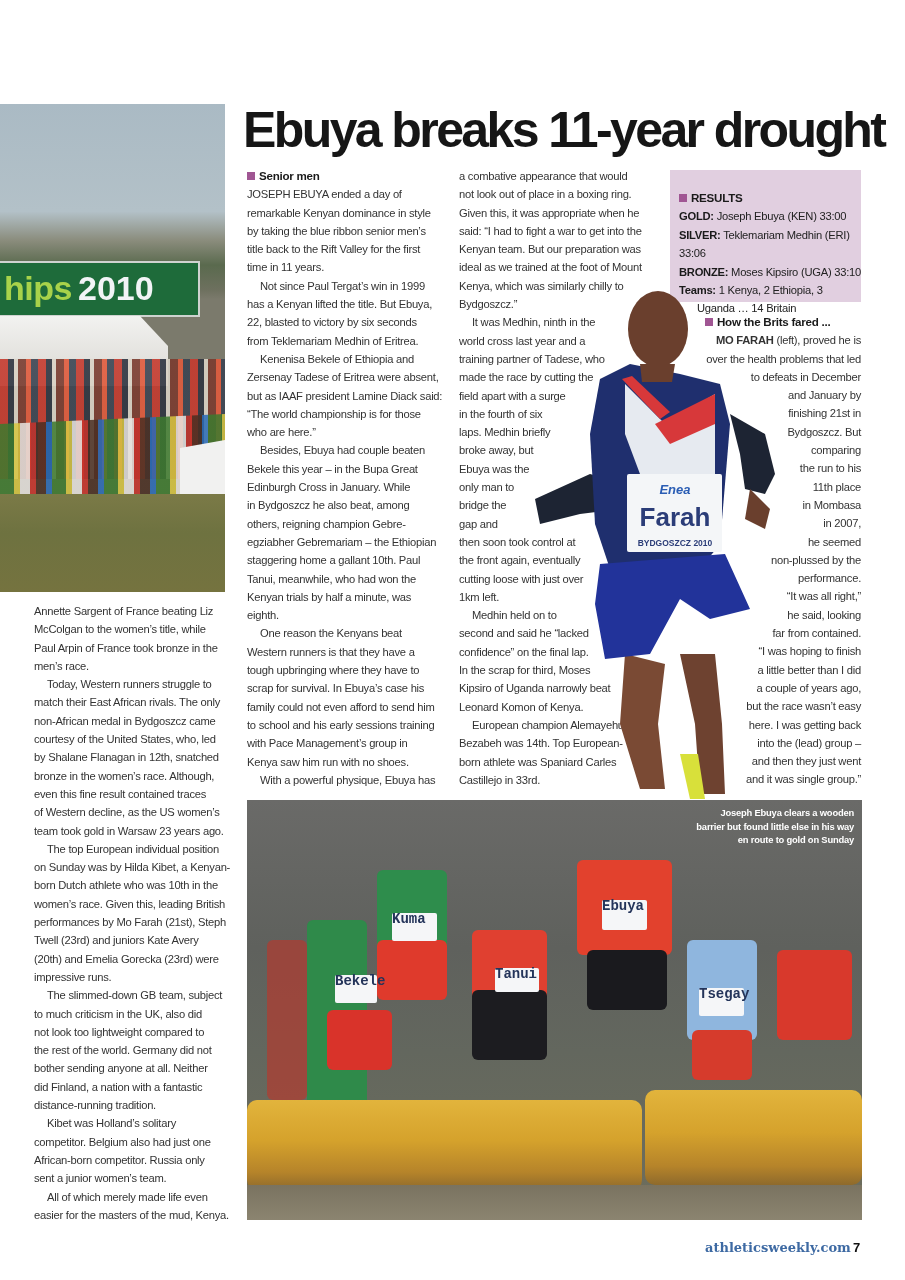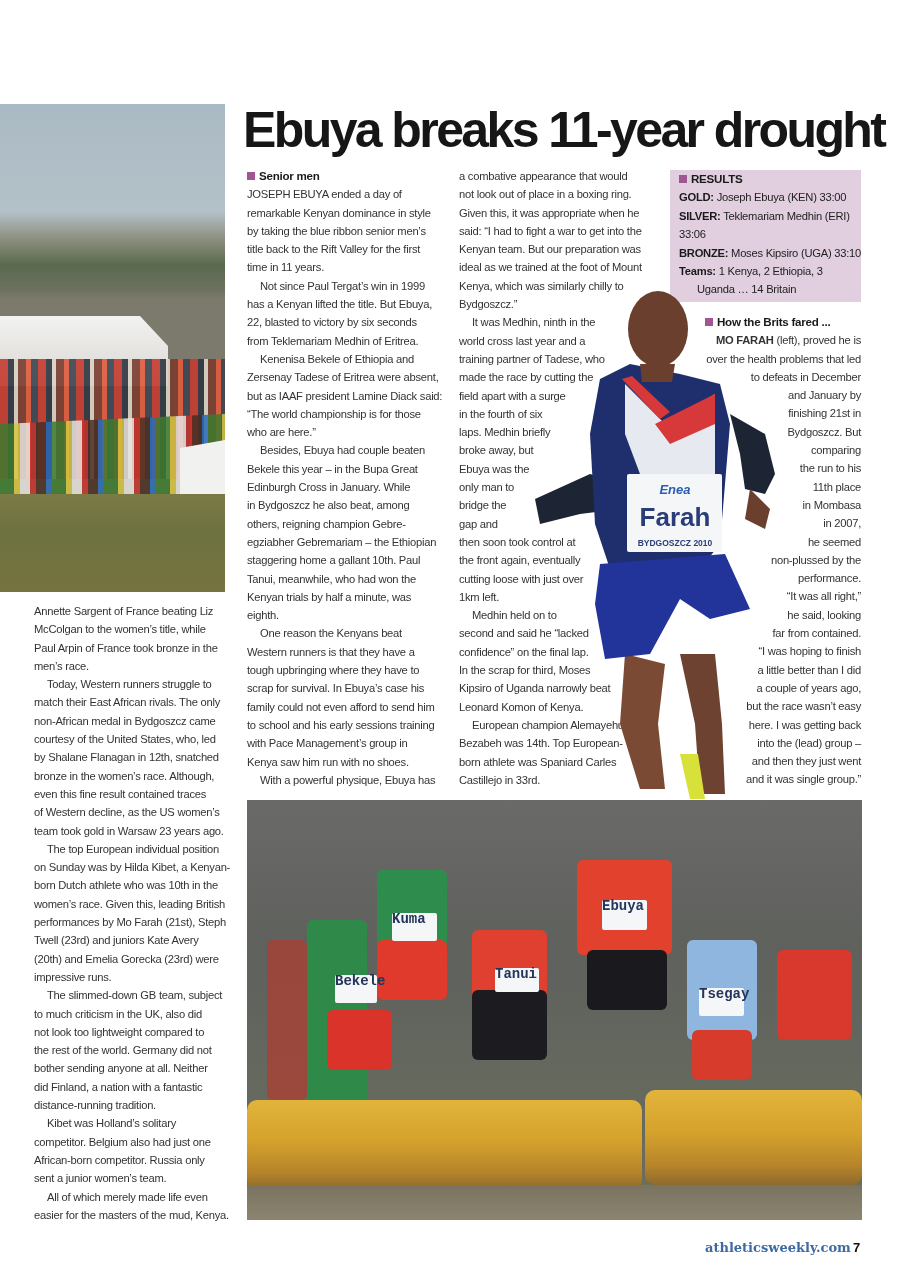--- a/index.html
+++ b/index.html
@@ -30,33 +30,37 @@
 
   .photo-bottom { left:247px; top:800px; width:615px; height:420px; overflow:hidden;
       background:linear-gradient(180deg,#6a6a68 0%,#5f615d 35%,#63675e 60%,#6e6e5c 100%); }
   .pb-runner { position:absolute; border-radius:6px; }
   .log { position:absolute; background:linear-gradient(180deg,#e2b43c 0%,#d5a22c 45%,#b6842a 80%,#8e6a2c 100%); border-radius:10px; }
   .pb-grass { position:absolute; left:0; top:385px; width:615px; height:35px; background:linear-gradient(180deg,#7a7360,#8b8470); }
   .bib { position:absolute; background:#f5f6f8; color:#24345a; font-size:14px; font-weight:bold; border-radius:2px; line-height:12px;font-family:Liberation Mono, monospace; }
   .caption { position:absolute; right:8px; top:6px; width:160px; text-align:right; color:#ffffff; font-weight:bold; font-size:9.4px; line-height:13.5px; letter-spacing:-0.2px; }
 
   .results-box { left:670px; top:170px; width:191px; height:132px; background:#e1cfe0; }
-  .results-box .in { padding:0 0 0 9px; font-size:11.2px; line-height:18.4px; color:#222; letter-spacing:-0.25px; }
+  .results-box .in { padding:19px 0 0 9px; font-size:11.2px; line-height:18.4px; color:#222; letter-spacing:-0.25px; }
   .results-box b { color:#1a1a1a; }
 
   .farah { left:530px; top:284px; width:250px; height:515px; }
   .footer-url { left:705px; top:1240px; font-family:"DejaVu Serif", serif; font-weight:bold; font-size:13px; color:#3e6aa3; }
   .footer-page { left:853px; top:1240px; font-weight:bold; font-size:13px; color:#111; }
 </style>
 </head>
 <body>
 
 <div class="abs headline">Ebuya breaks 11-year drought</div>
 
 <div class="abs photo-left">
+  <div class="banner">
+    <span class="banner-text-a">hips</span>
+    <span class="banner-text-b">2010</span>
+  </div>
   <div class="tent"></div>
   <div class="crowd"></div>
   <div class="runners"></div>
   <div class="barrier"></div>
   <div class="grass"></div>
 </div>
 
 <div class="abs col" style="left:34px; top:602px; width:200px;" id="col1">
     <div class="line">Annette Sargent of France beating Liz</div>
     <div class="line">McColgan to the women’s title, while</div>
@@ -254,16 +258,17 @@
   <div class="pb-runner" style="left:445px;top:230px;width:60px;height:50px;background:#d63b2c;"></div>
   <div class="pb-runner" style="left:530px;top:150px;width:75px;height:90px;background:#d8392c;"></div>
   <div class="bib" style="left:145px;top:113px;width:45px;height:28px;"><span>Kuma</span></div>
   <div class="bib" style="left:88px;top:175px;width:42px;height:28px;"><span>Bekele</span></div>
   <div class="bib" style="left:248px;top:168px;width:44px;height:24px;"><span>Tanui</span></div>
   <div class="bib" style="left:355px;top:100px;width:45px;height:30px;"><span>Ebuya</span></div>
   <div class="bib" style="left:452px;top:188px;width:45px;height:28px;"><span>Tsegay</span></div>
   <div class="log" style="left:0;top:300px;width:395px;height:90px;"></div>
   <div class="log" style="left:398px;top:290px;width:217px;height:95px;"></div>
   <div class="pb-grass"></div>
+  <div class="caption">Joseph Ebuya clears a wooden barrier but found little else in his way en route to gold on Sunday</div>
 </div>
 
 <div class="abs footer-url">athleticsweekly.com</div>
 <div class="abs footer-page">7</div>
 
 </body></html>

